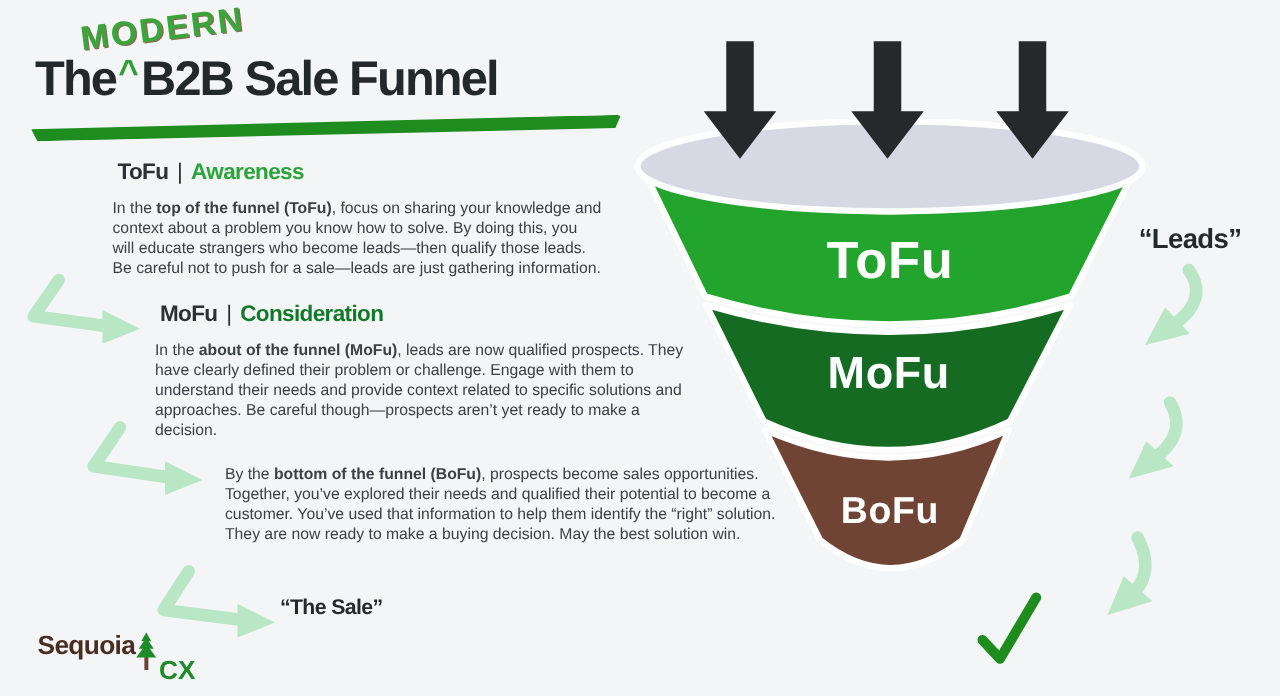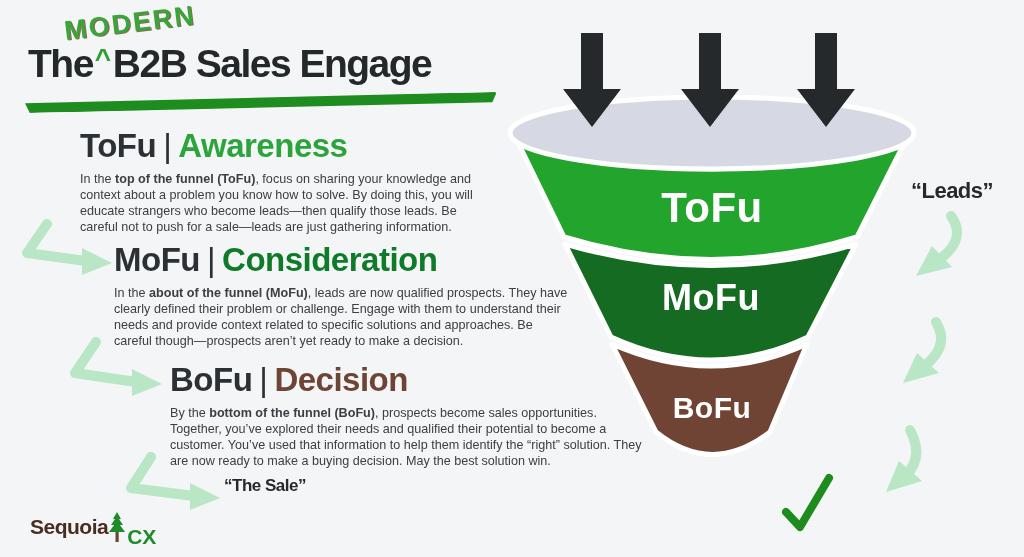--- a/index.html
+++ b/index.html
@@ -13,23 +13,23 @@
   h1{margin:0;position:absolute;left:0;top:36px;font-size:39px;font-weight:700;
      letter-spacing:-1.5px;color:#23282b;white-space:nowrap;}
   .caret{display:inline-block;width:20px;text-align:center;color:#2f9e33;font-size:28px;
          font-weight:700;transform:translateY(-9px);letter-spacing:0;}
   .underline{position:absolute;left:-3px;top:90px;width:472px;height:13px;background:#1f8c1f;
              transform:rotate(-1deg);border-radius:3px;
              clip-path:polygon(0 25%,100% 0,99% 80%,1% 100%);}
 
   
   .section{position:absolute;}
-  .section h2{margin:0 0 6px 0;font-size:33px;font-weight:700;color:#2b3034;letter-spacing:-0.5px;}
+  .section h2{margin:0 0 6px 14px;font-size:18px;font-weight:700;color:#2b3034;letter-spacing:-0.5px;}
   .section .pipe{margin:0 7px;font-weight:400;color:#2b3034;}
-  .section p{margin:0;font-size:12.6px;line-height:16px;color:#3b4045;}
+  .section p{margin:10px;font-size:12.6px;line-height:16px;color:#3b4045;}
   .sec-tofu{left:80px;top:127px;width:412px;}
   .sec-mofu{left:114px;top:241px;width:458px;}
   .sec-bofu{left:170px;top:361px;width:472px;}
   .sec-tofu .stage{color:#2aa43b;}
   .sec-mofu .stage{color:#0f7a28;}
   .sec-bofu .stage{color:#6e4434;}
 
   
   .funnel{position:absolute;left:490px;top:25px;width:450px;height:460px;}
   .band{stroke:#fff;stroke-width:5;stroke-linejoin:round;}
@@ -51,21 +51,21 @@
   .lbl-sale{position:absolute;left:224px;top:476px;font-size:17px;font-weight:700;
             color:#25292c;letter-spacing:-0.5px;}
 
   
   .overlay{position:absolute;left:0;top:0;width:1024px;height:557px;pointer-events:none;}
   .soft-arrow{stroke:#b9e6c4;stroke-width:10;fill:none;stroke-linecap:round;stroke-linejoin:round;}
   .soft-head{fill:#b9e6c4;}
   .check{stroke:#1d8c1d;stroke-width:8;fill:none;stroke-linecap:round;stroke-linejoin:round;}
 
   
-  .logo{position:absolute;left:30px;top:505px;display:flex;align-items:center;}
+  .logo{position:absolute;left:30px;top:505px;display:flex;align-items:flex-start;}
   .logo .word{font-size:21px;font-weight:700;color:#4a2d21;letter-spacing:-0.5px;}
   .logo .suffix{font-size:21px;font-weight:700;color:#1d8c28;letter-spacing:0px;margin-top:20px;}
   .logo svg{margin:0 -1px 0 -2px;display:block;}
 </style>
 </head>
 <body>
 
 <div id="canvas">
 
   <svg class="overlay" viewBox="0 0 1024 557" aria-hidden="true">
@@ -94,36 +94,35 @@
     <g>
       <path class="soft-arrow" d="M 910 430 Q 927 462 898 482"></path>
       <polygon class="soft-head" points="886,492 899,461 922,481"></polygon>
     </g>
 
     <path class="check" d="M 786 512 L 800 527 L 829 478"></path>
   </svg>
 
   <header class="title-block">
     <div class="modern">MODERN</div>
-    <h1><span>The</span><span class="caret">^</span><span>B2B Sales Engage</span></h1>
+    <h1><span>The</span><span class="caret">^</span><span>B2B Sale Funnel</span></h1>
     <div class="underline"></div>
   </header>
 
   <section class="section sec-tofu">
     <h2><span>ToFu</span><span class="pipe">|</span><span class="stage">Awareness</span></h2>
     <p><span>In the </span><b>top of the funnel (ToFu)</b><span>, focus on sharing your knowledge and context about a problem you know how to solve. By doing this, you will educate strangers who become leads—then qualify those leads. Be careful not to push for a sale—leads are just gathering information.</span></p>
   </section>
 
   <section class="section sec-mofu">
     <h2><span>MoFu</span><span class="pipe">|</span><span class="stage">Consideration</span></h2>
     <p><span>In the </span><b>about of the funnel (MoFu)</b><span>, leads are now qualified prospects. They have clearly defined their problem or challenge. Engage with them to understand their needs and provide context related to specific solutions and approaches. Be careful though—prospects aren’t yet ready to make a decision.</span></p>
   </section>
 
   <section class="section sec-bofu">
-    <h2><span>BoFu</span><span class="pipe">|</span><span class="stage">Decision</span></h2>
     <p><span>By the </span><b>bottom of the funnel (BoFu)</b><span>, prospects become sales opportunities. Together, you’ve explored their needs and qualified their potential to become a customer. You’ve used that information to help them identify the “right” solution. They are now ready to make a buying decision. May the best solution win.</span></p>
   </section>
 
   <svg class="funnel" viewBox="0 0 450 460">
 
     <path class="band band-tofu" d="M 22 105 Q 222 183 421 105 L 367 212 Q 222 257 74 212 Z"></path>
     <path class="band band-mofu" d="M 75 219 Q 222 262 366 219 L 318 312 Q 222 358 121 312 Z"></path>
     <path class="band band-bofu" d="M 122 319 Q 222 363 317 319 L 280 407 Q 222 452 166 407 Z"></path>
 
     <ellipse class="rim" cx="222" cy="108" rx="202" ry="36"></ellipse>

